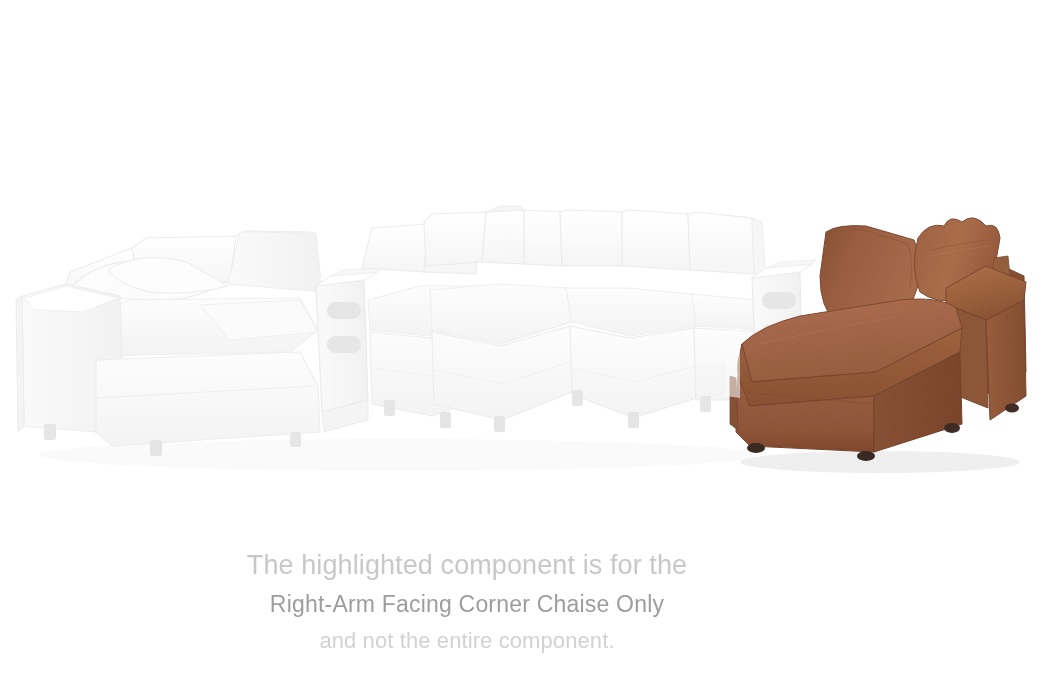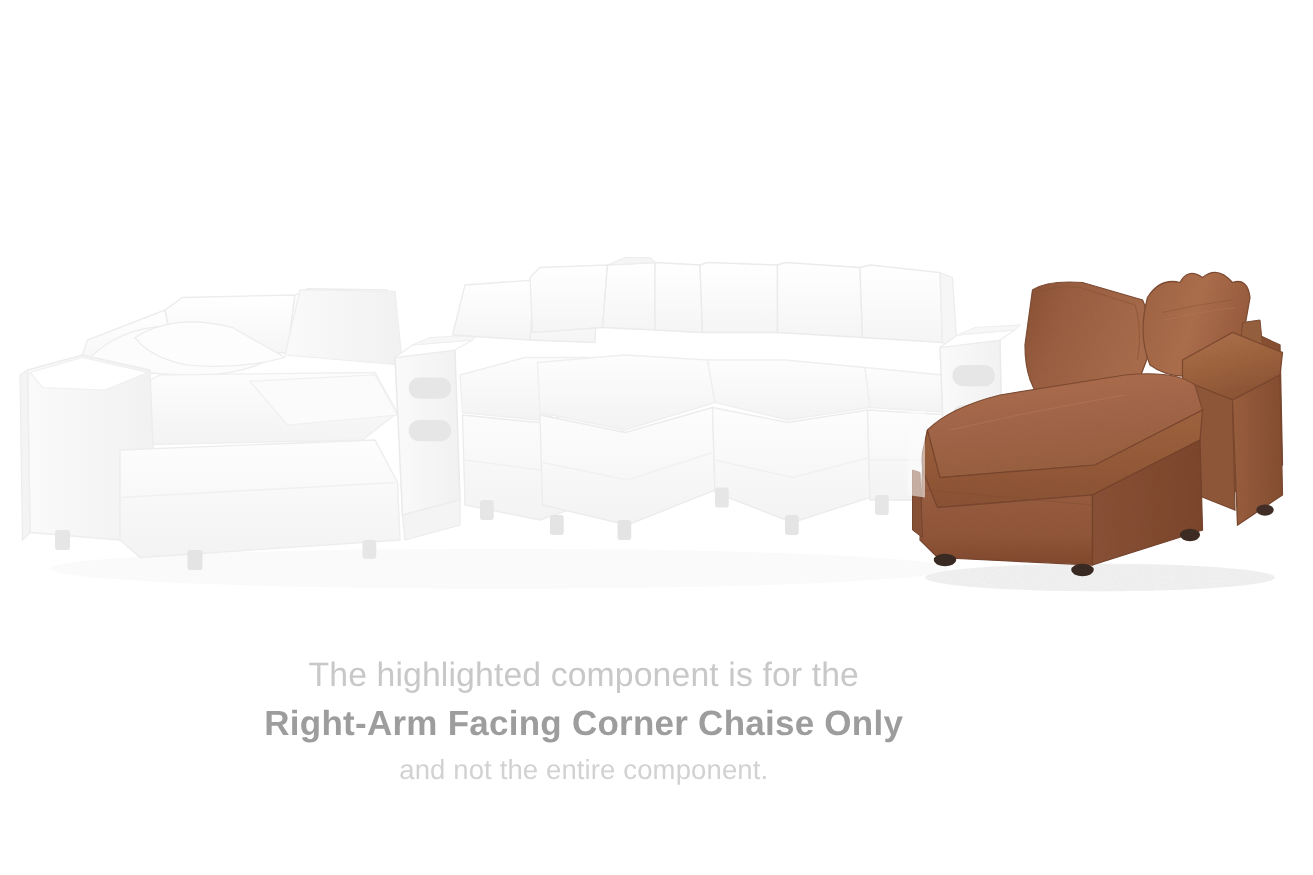--- a/index.html
+++ b/index.html
@@ -12,34 +12,34 @@
   #stage{position:relative;width:1050px;height:700px;background:#ffffff;}
 
   
   #product-illustration{
     position:absolute;left:0;top:0;width:1050px;height:500px;
   }
   #product-illustration svg{display:block;width:1050px;height:500px;}
 
   
   #caption{
-    position:absolute;left:0;top:523px;width:934px;
+    position:absolute;left:0;top:548px;width:934px;
     text-align:center;
   }
   .cap-line1{
     font-size:27px;
     font-weight:400;
     color:#c8c8c8;
     letter-spacing:.1px;
     line-height:34px;
     white-space:nowrap;
   }
   .cap-line2{
-    font-size:28px;
-    font-weight:700;
+    font-size:23px;
+    font-weight:400;
     color:#9d9d9d;
     letter-spacing:.2px;
     line-height:44px;
     white-space:nowrap;
   }
   .cap-line3{
     font-size:22px;
     font-weight:400;
     color:#d2d2d2;
     letter-spacing:.1px;

